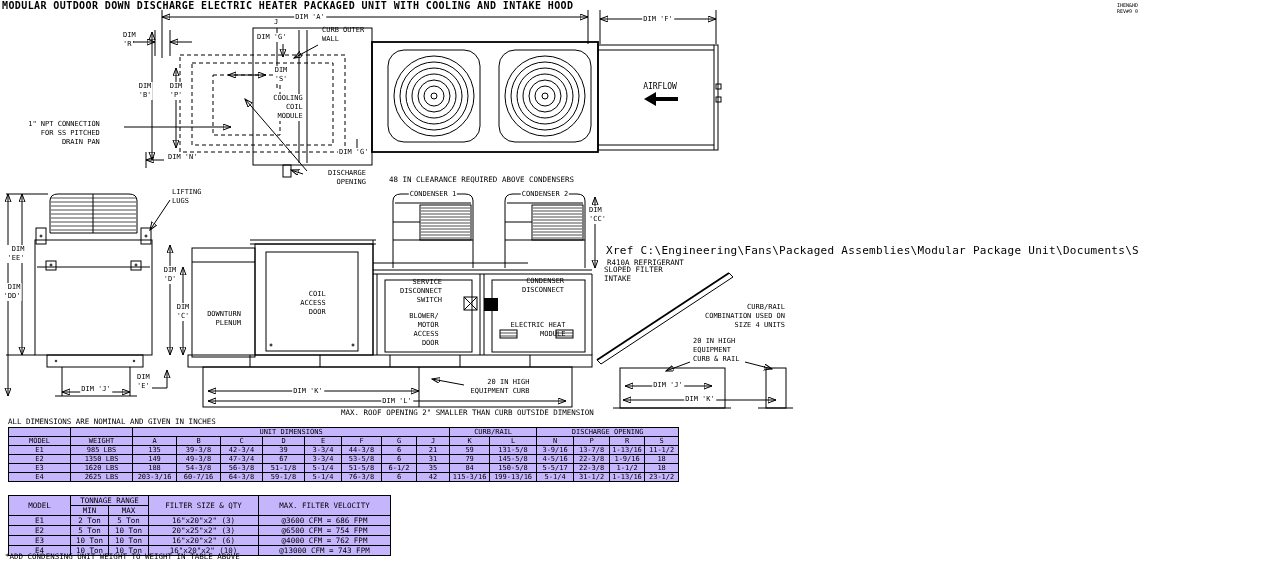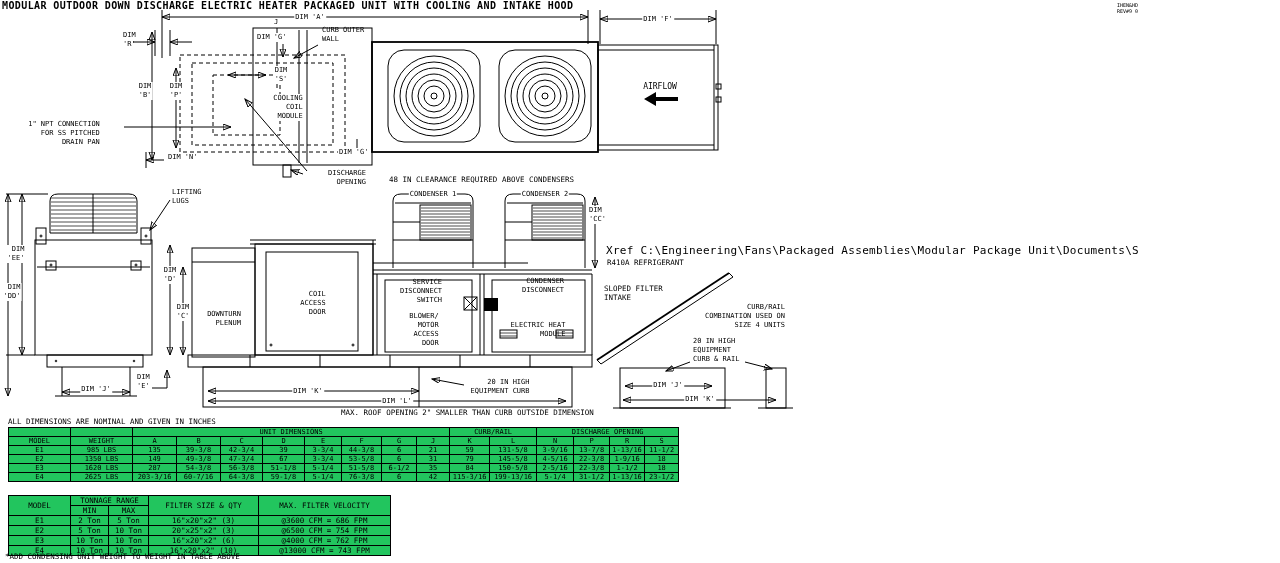--- a/index.html
+++ b/index.html
@@ -12,21 +12,21 @@
   svg .w2{stroke-width:1.8}
   svg .dash{stroke-dasharray:4,3}
   .lbl{position:absolute;white-space:pre;font-size:8px;line-height:1.25;color:#000}
   .c{transform:translateX(-50%);text-align:right}
   .bg{background:#fff;padding:0 1px}
   .s7{font-size:7px;line-height:1.3}
   .s75{font-size:7.5px}
   .title{font-size:10px;font-weight:bold;letter-spacing:.4px}
   .tiny{font-size:5px;line-height:1.15}
   .xref{font-size:11px;letter-spacing:.3px}
-  table{position:absolute;border-collapse:collapse;table-layout:fixed;background:#22c55e}
+  table{position:absolute;border-collapse:collapse;table-layout:fixed;background:#c4b5fd}
   td{border:1px solid #000;font-size:7px;font-family:"DejaVu Sans Mono",monospace;
      text-align:center;padding:0;height:8px;overflow:hidden;white-space:nowrap}
   .t1{left:8px;top:427px;width:660px}
   .t2{left:8px;top:495px;width:382px}
   .t2 td{height:9px;font-size:7.5px}
 </style>
 </head>
 <body>
 
 <div class="canvas">
@@ -319,21 +319,21 @@
 DISCONNECT
 SWITCH</div>
 <div class="lbl c s7" style="left:424px;top:312px">BLOWER/
 MOTOR
 ACCESS
 DOOR</div>
 <div class="lbl c s7" style="left:543px;top:277px">CONDENSER
 DISCONNECT</div>
 <div class="lbl c s7" style="left:538px;top:321px">ELECTRIC HEAT
 MODULE</div>
-<div class="lbl s75" style="left:604px;top:284px">SLOPED FILTER
+<div class="lbl s75" style="left:604px;top:265px">SLOPED FILTER
 INTAKE</div>
 
 <div class="lbl xref" style="left:606px;top:244px">Xref C:\Engineering\Fans\Packaged Assemblies\Modular Package Unit\Documents\Submittals\X-CHART.dwg</div>
 <div class="lbl s75" style="left:607px;top:258px">R410A REFRIGERANT</div>
 <div class="lbl c s7" style="left:745px;top:303px">CURB/RAIL
 COMBINATION USED ON
 SIZE 4 UNITS</div>
 <div class="lbl s7" style="left:693px;top:337px">20 IN HIGH
 EQUIPMENT
 CURB &amp; RAIL</div>
@@ -425,31 +425,31 @@
           <td>79</td>
           <td>145-5/8</td>
           <td>4-5/16</td>
           <td>22-3/8</td>
           <td>1-9/16</td>
           <td>18</td>
         </tr>
         <tr>
           <td>E3</td>
           <td>1620 LBS</td>
-          <td>287</td>
+          <td>188</td>
           <td>54-3/8</td>
           <td>56-3/8</td>
           <td>51-1/8</td>
           <td>5-1/4</td>
           <td>51-5/8</td>
           <td>6-1/2</td>
           <td>35</td>
           <td>84</td>
           <td>150-5/8</td>
-          <td>2-5/16</td>
+          <td>5-5/17</td>
           <td>22-3/8</td>
           <td>1-1/2</td>
           <td>18</td>
         </tr>
         <tr>
           <td>E4</td>
           <td>2625 LBS</td>
           <td>203-3/16</td>
           <td>60-7/16</td>
           <td>64-3/8</td>

